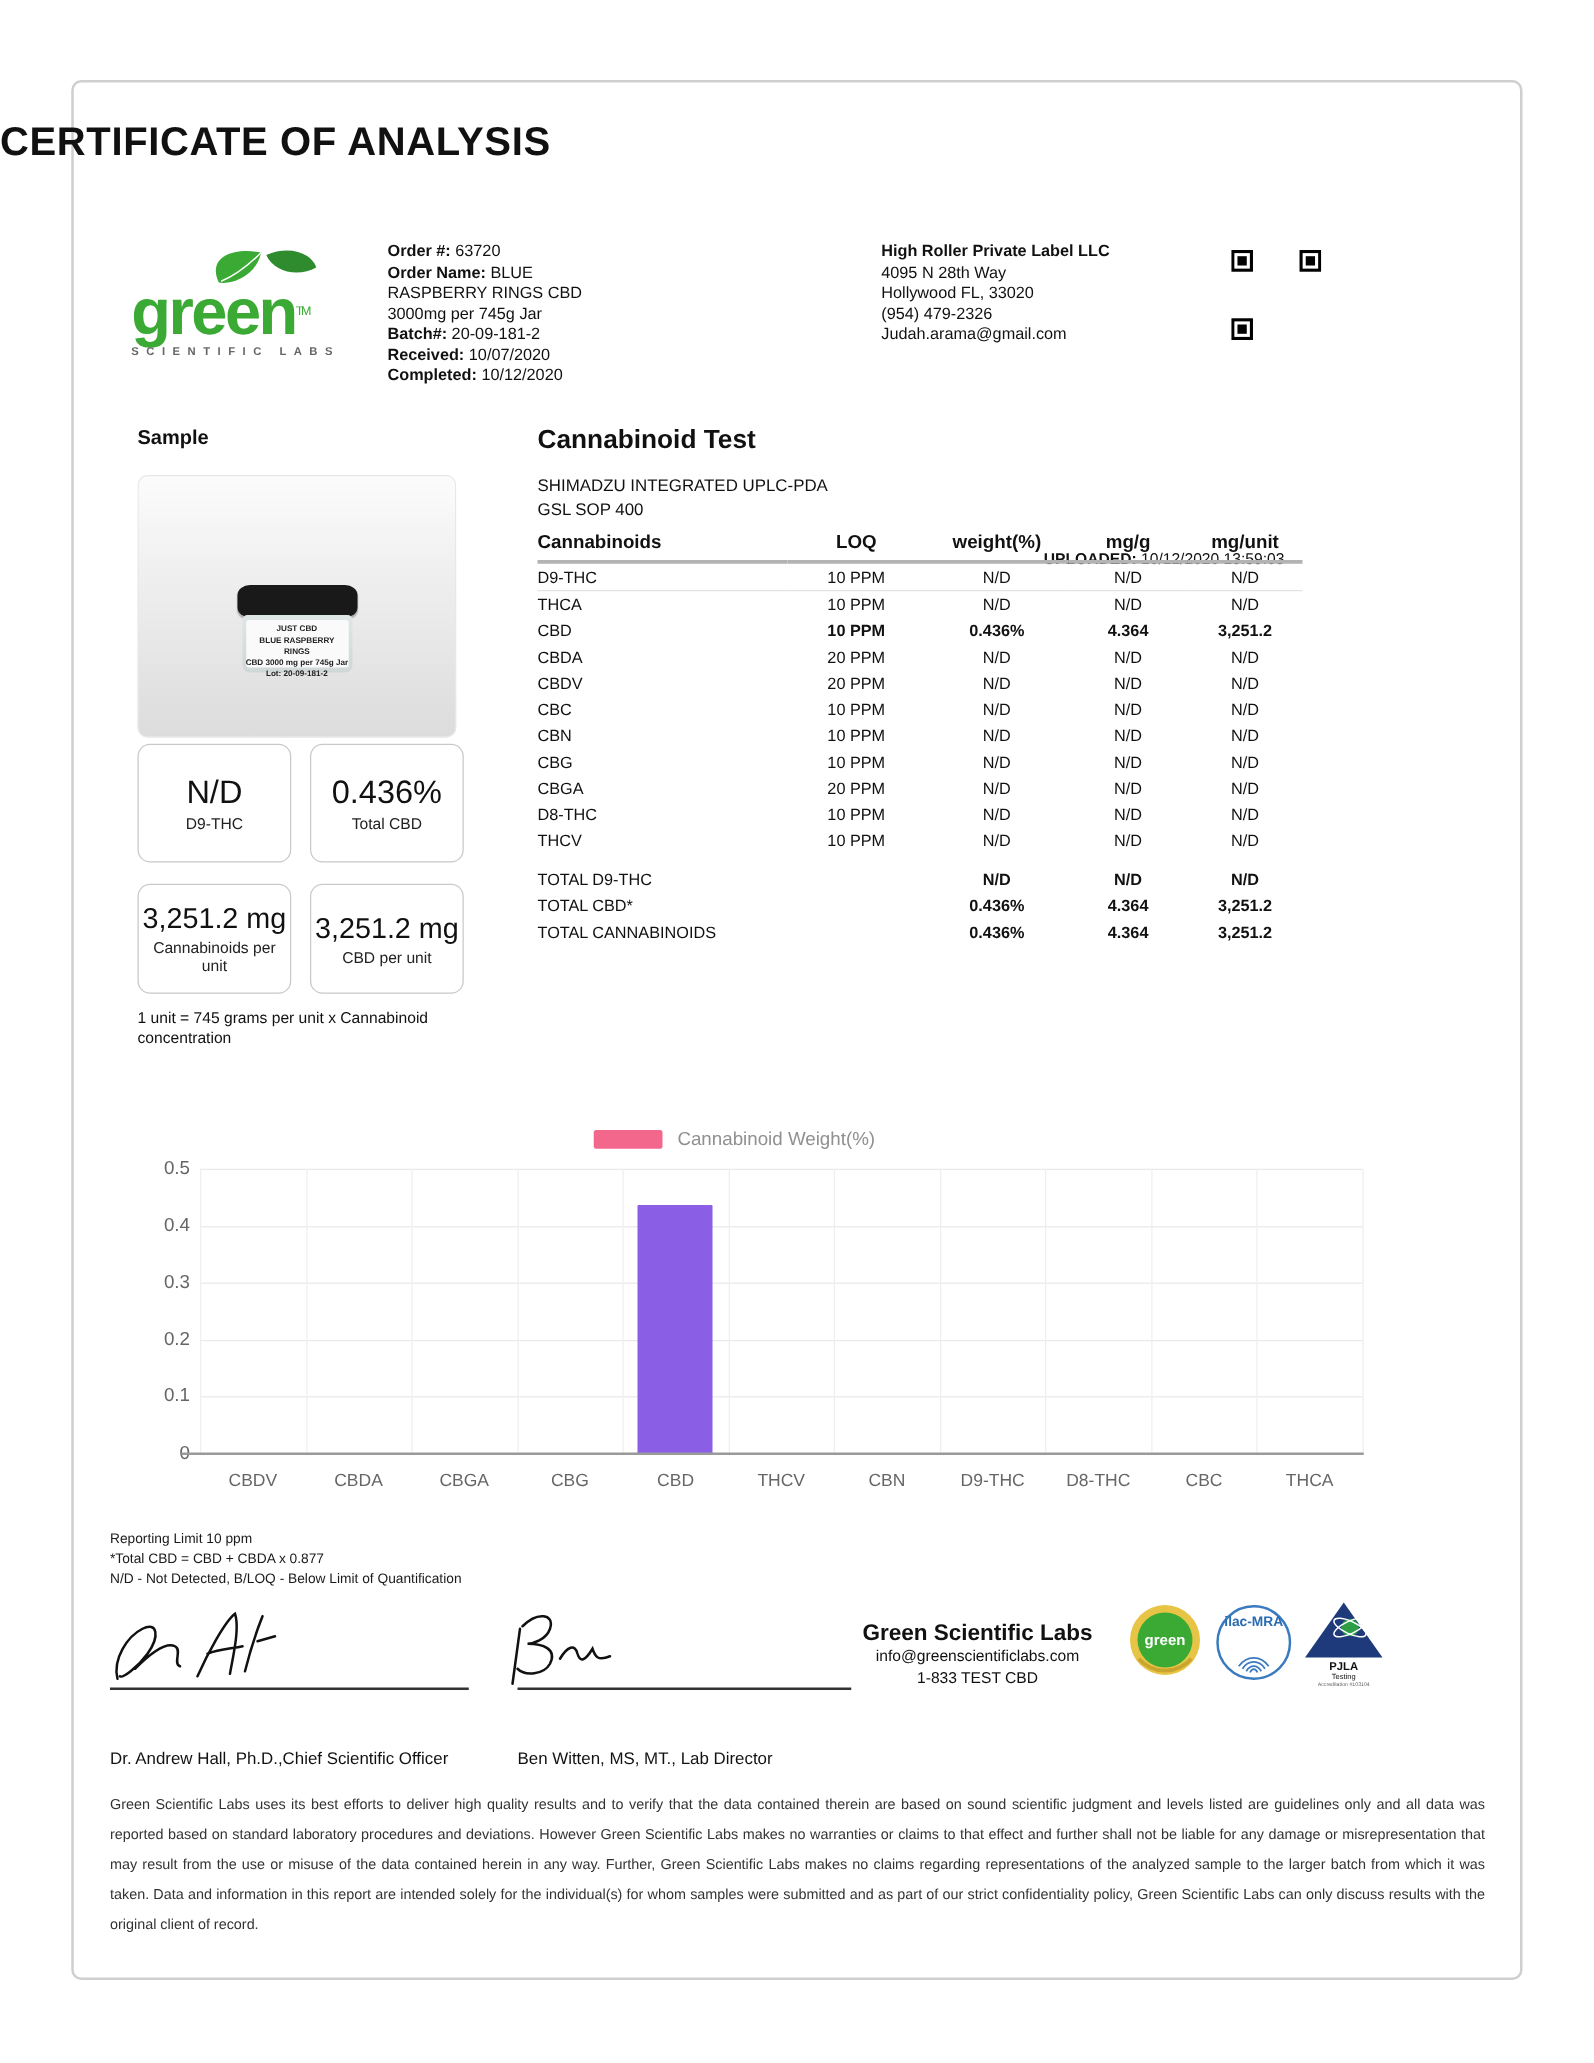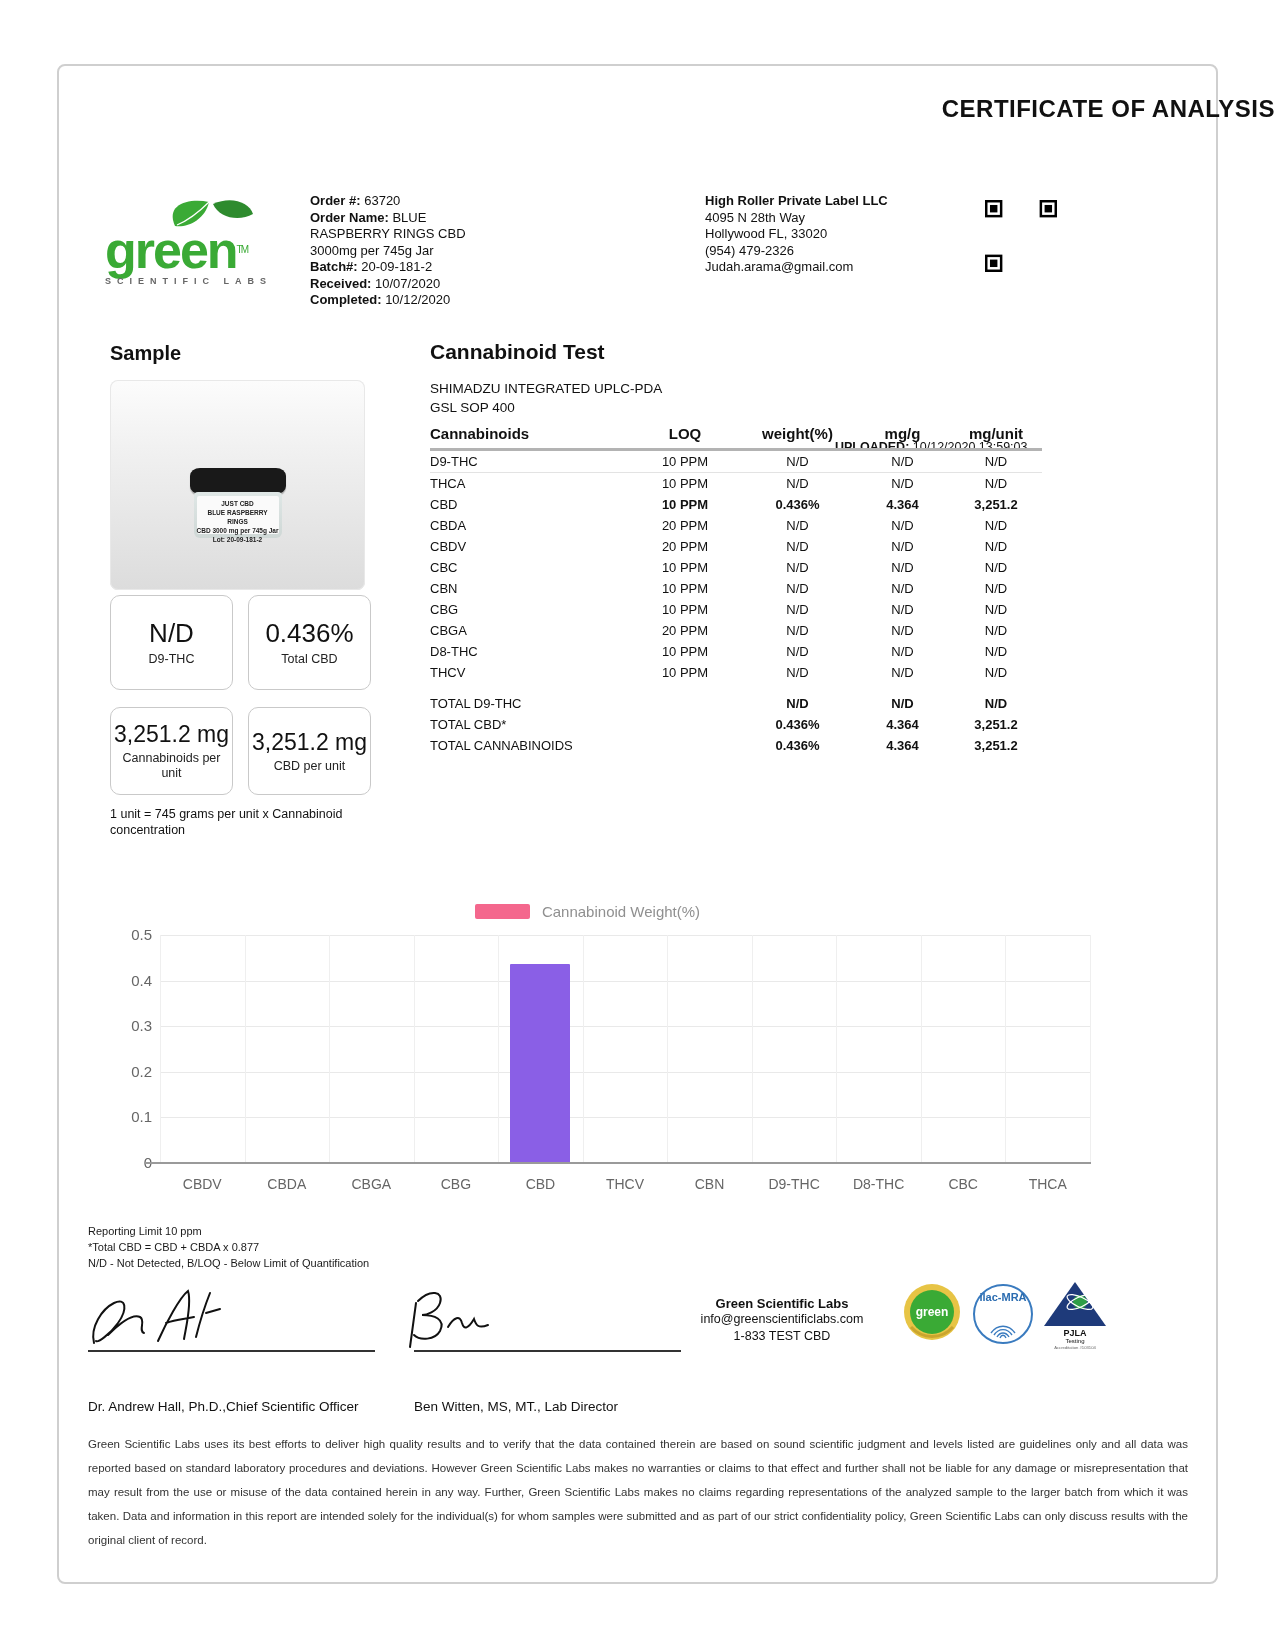--- a/index.html
+++ b/index.html
@@ -2,40 +2,40 @@
 <html><head>
 <meta charset="utf-8">
 <style>
   * { margin:0; padding:0; box-sizing:border-box; }
   body { background:#fff; font-family:"Liberation Sans", sans-serif; color:#111; }
   .page { position:relative; width:1275px; height:1650px; background:#fff; overflow:hidden; }
   .page-border { position:absolute; left:57px; top:64px; width:1161px; height:1520px;
                  border:2px solid #cfcfcf; border-radius:8px; }
 
   
-  .h1 { position:absolute; left:0; right:0; top:95px; text-align:right;
-        font-size:24px; font-weight:bold; letter-spacing:0.5px; }
+  .h1 { position:absolute; left:0; right:0; top:95px; text-align:left;
+        font-size:32px; font-weight:bold; letter-spacing:0.5px; }
   .h2 { position:absolute; left:0; right:0; top:137px; text-align:center;
         font-size:23px; font-weight:bold; }
 
   
   .logo { position:absolute; left:105px; top:196px; width:200px; }
   .logo-leaves { position:relative; height:34px; }
   .logo-word { font-size:52px; font-weight:bold; color:#3aaa35; line-height:40px; letter-spacing:-2px; }
   .logo-tm { font-size:10px; color:#3aaa35; vertical-align:top; font-weight:normal; }
   .logo-tag { margin-top:6px; font-size:9px; letter-spacing:6px; color:#666; font-weight:bold; }
 
   
   .order-block { position:absolute; left:310px; top:193px; width:190px; font-size:13px; line-height:16.5px; }
   .client-block { position:absolute; left:705px; top:193px; width:240px; font-size:13px; line-height:16.5px; }
   .client-block .name { font-weight:bold; }
   .qr { position:absolute; left:985px; top:200px; width:72px; height:72px; }
 
   
-  .sample-head { position:absolute; left:110px; top:342px; font-size:20px; font-weight:bold; }
+  .sample-head { position:absolute; left:110px; top:342px; font-size:16px; font-weight:bold; }
   .photo { position:absolute; left:110px; top:380px; width:255px; height:210px; border-radius:8px;
            background:linear-gradient(180deg,#fcfcfc 0%, #f0f0f0 35%, #dcdcdc 100%);
            box-shadow:inset 0 0 0 1px #e8e8e8; overflow:hidden; }
   .jar { position:absolute; left:50%; top:88px; transform:translateX(-50%); width:100px; text-align:center; }
   .jar-lid { width:96px; height:26px; background:#191919; border-radius:10px/8px; margin:0 auto;
              box-shadow:0 2px 1px rgba(0,0,0,.25); }
   .jar-body { width:88px; height:46px; margin:-2px auto 0; background:linear-gradient(180deg,#dfe7e6,#cfd8d6);
               border-radius:4px 4px 6px 6px; position:relative; }
   .jar-label { position:absolute; left:3px; right:3px; top:4px; bottom:4px; background:#fafafa;
                border-radius:2px; font-size:6.5px; font-weight:bold; color:#222; line-height:9px; padding-top:3px; }
@@ -82,21 +82,21 @@
   .xlabel { position:absolute; top:0; text-align:center; font-size:14px; color:#666; }
 
   
   .footnotes { position:absolute; left:88px; top:1199px; font-size:11px; line-height:16px; color:#1a1a1a;margin-top:24px; }
 
   
   .sig-svg { position:absolute; }
   .sig-line { position:absolute; height:2px; background:#333; }
   .sig-name { position:absolute; font-size:13.5px; color:#111; }
   .contact { position:absolute; left:672px; top:1296px; width:220px; text-align:center; }
-  .contact .co { font-size:13px; font-weight:bold; }
+  .contact .co { font-size:18px; font-weight:bold; }
   .contact .em, .contact .ph { font-size:12.5px; line-height:17px; }
   .badge { position:absolute; }
 
   
   .disclaimer { position:absolute; left:88px; top:1432px; width:1100px; font-size:11.5px;
                 line-height:24px; color:#333; text-align:justify; }
 </style>
 </head>
 <body>
 

